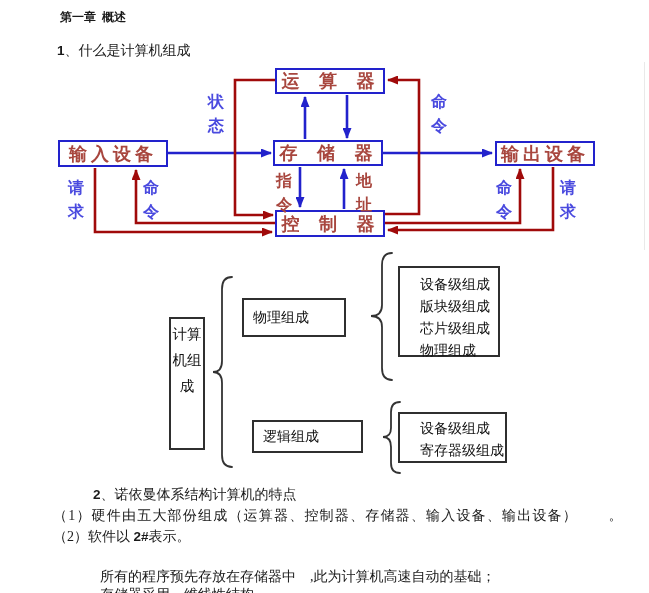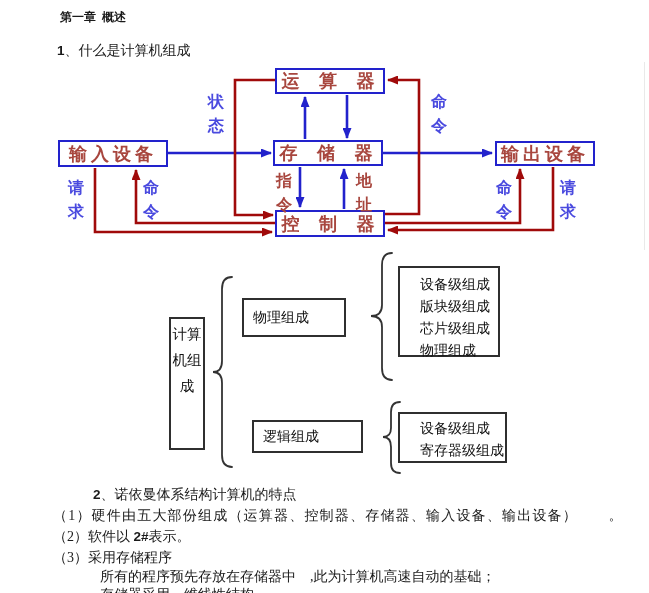--- a/index.html
+++ b/index.html
@@ -117,17 +117,16 @@
     <div>物理组成</div>
   </div>
   <div class="tbox list" style="left:398px;top:412px;width:109px;height:51px;padding-top:4px;">
     <div>设备级组成</div>
     <div>寄存器级组成</div>
   </div>
 
   <div class="abs bline" style="left:57px;top:486px;margin-left:36px;"><span class="num">2</span><span>、诺依曼体系结构计算机的特点</span></div>
   <div class="abs bline sp1" style="left:53px;top:507px;">（1）硬件由五大部份组成（运算器、控制器、存储器、输入设备、输出设备）　　。</div>
   <div class="abs bline" style="left:53px;top:528px;"><span>（2）软件以 </span><span class="b">2#</span><span>表示。</span></div>
-  <div class="abs bline" style="left:53px;top:549px;">（3）采用存储程序</div>
   <div class="abs bline" style="left:100px;top:568px;">所有的程序预先存放在存储器中　,此为计算机高速自动的基础；</div>
   <div class="abs bline" style="left:100px;top:586px;">存储器采用一维线性结构</div>
 
 </div>
 
 </body></html>

